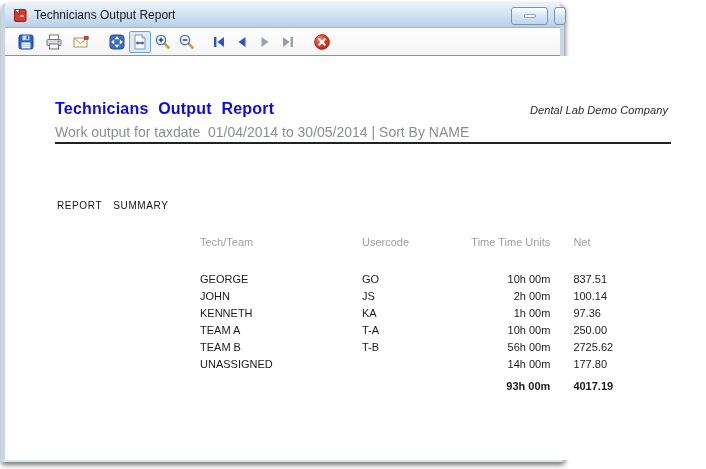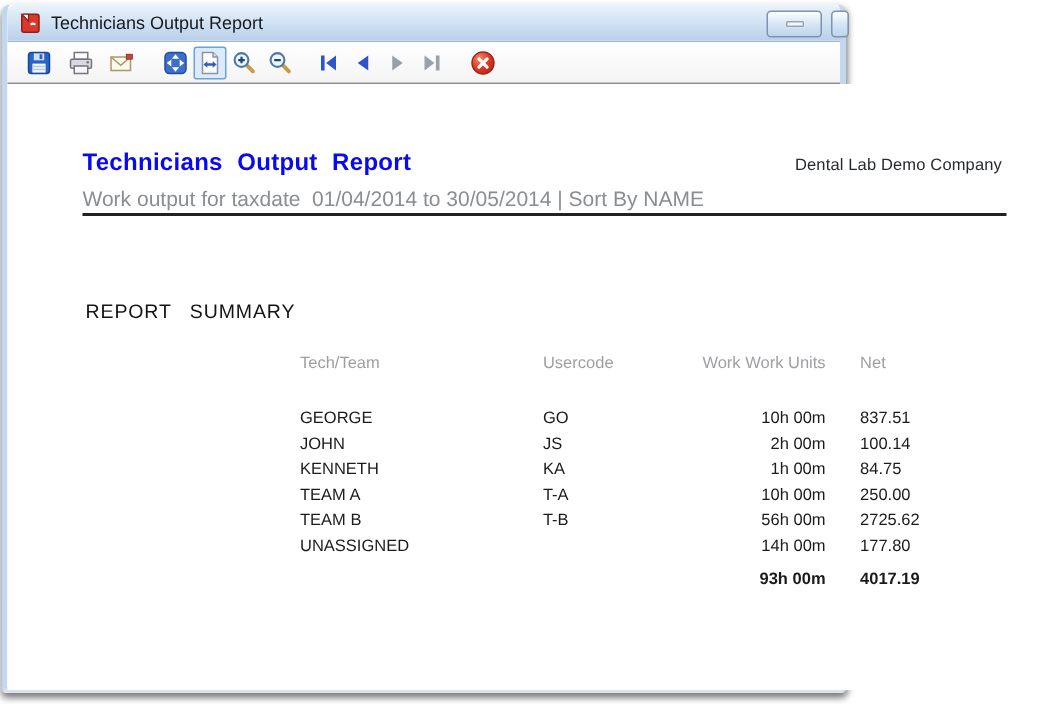--- a/index.html
+++ b/index.html
@@ -45,25 +45,25 @@
     display:flex; align-items:center; justify-content:center; padding:0; cursor:pointer;
   }
   .tbtn.selected { background:#dcebfb; border:1px solid #6da1d8; border-radius:2px; }
   .tbtn svg { display:block; }
 
   
   .content { position:relative; width:694px; height:404px; background:#fff; }
 
   .rpt-title { position:absolute; left:50px; top:44px; font-size:16px; font-weight:bold;
                color:#0a0af0; word-spacing:5px; letter-spacing:.2px; }
-  .company   { position:absolute; right:31px; top:48px; font-size:11px; color:#26292d; letter-spacing:.1px; }
+  .company   { position:absolute; right:31px; top:48px; font-size:11px; color:#26292d; letter-spacing:.1px;font-style:italic; }
   .subtitle  { position:absolute; left:50px; top:68px; font-size:14px; color:#8a8d92; white-space:pre; }
   .rule      { position:absolute; left:50px; top:86px; width:616px; height:2px; background:#222; }
 
-  .summary-heading { position:absolute; left:52px; top:144px; font-size:13px; color:#141414;
+  .summary-heading { position:absolute; left:52px; top:144px; font-size:10px; color:#141414;
                      word-spacing:8px; letter-spacing:.6px; }
 
   .table-head, .trow, .totals-row { display:flex; font-size:11px;gap:23px; }
   .table-head { position:absolute; left:195px; top:180px; width:468px; color:#9e9fa2; }
   .rows-wrap  { position:absolute; left:195px; top:215px; width:468px; }
   .trow { height:17px; line-height:17px; color:#1b1b1b; }
   .totals-row { position:absolute; left:195px; top:324px; width:468px; font-weight:bold; color:#1b1b1b; }
   .c1 { width:163px; text-align:left; }
   .c2 { width:95px;  text-align:left; }
   .c3 { width:99px;  text-align:right; white-space:pre; }
@@ -226,42 +226,42 @@
     <div class="rpt-title">Technicians Output Report</div>
     <div class="company">Dental Lab Demo Company</div>
     <div class="subtitle">Work output for taxdate  01/04/2014 to 30/05/2014 | Sort By NAME</div>
     <div class="rule"></div>
 
     <div class="summary-heading">REPORT SUMMARY</div>
 
     <div class="table-head">
       <div class="c1">Tech/Team</div>
       <div class="c2">Usercode</div>
-      <div class="c3">Work Work Units</div>
+      <div class="c3">Time Time Units</div>
       <div class="c4">Net</div>
     </div>
 
     <div class="rows-wrap">
         <div class="trow">
           <div class="cell c1">GEORGE</div>
           <div class="cell c2">GO</div>
           <div class="cell c3">10h 00m</div>
           <div class="cell c4">837.51</div>
         </div>
         <div class="trow">
           <div class="cell c1">JOHN</div>
           <div class="cell c2">JS</div>
           <div class="cell c3">2h 00m</div>
           <div class="cell c4">100.14</div>
         </div>
         <div class="trow">
           <div class="cell c1">KENNETH</div>
           <div class="cell c2">KA</div>
           <div class="cell c3">1h 00m</div>
-          <div class="cell c4">84.75</div>
+          <div class="cell c4">97.36</div>
         </div>
         <div class="trow">
           <div class="cell c1">TEAM A</div>
           <div class="cell c2">T-A</div>
           <div class="cell c3">10h 00m</div>
           <div class="cell c4">250.00</div>
         </div>
         <div class="trow">
           <div class="cell c1">TEAM B</div>
           <div class="cell c2">T-B</div>

